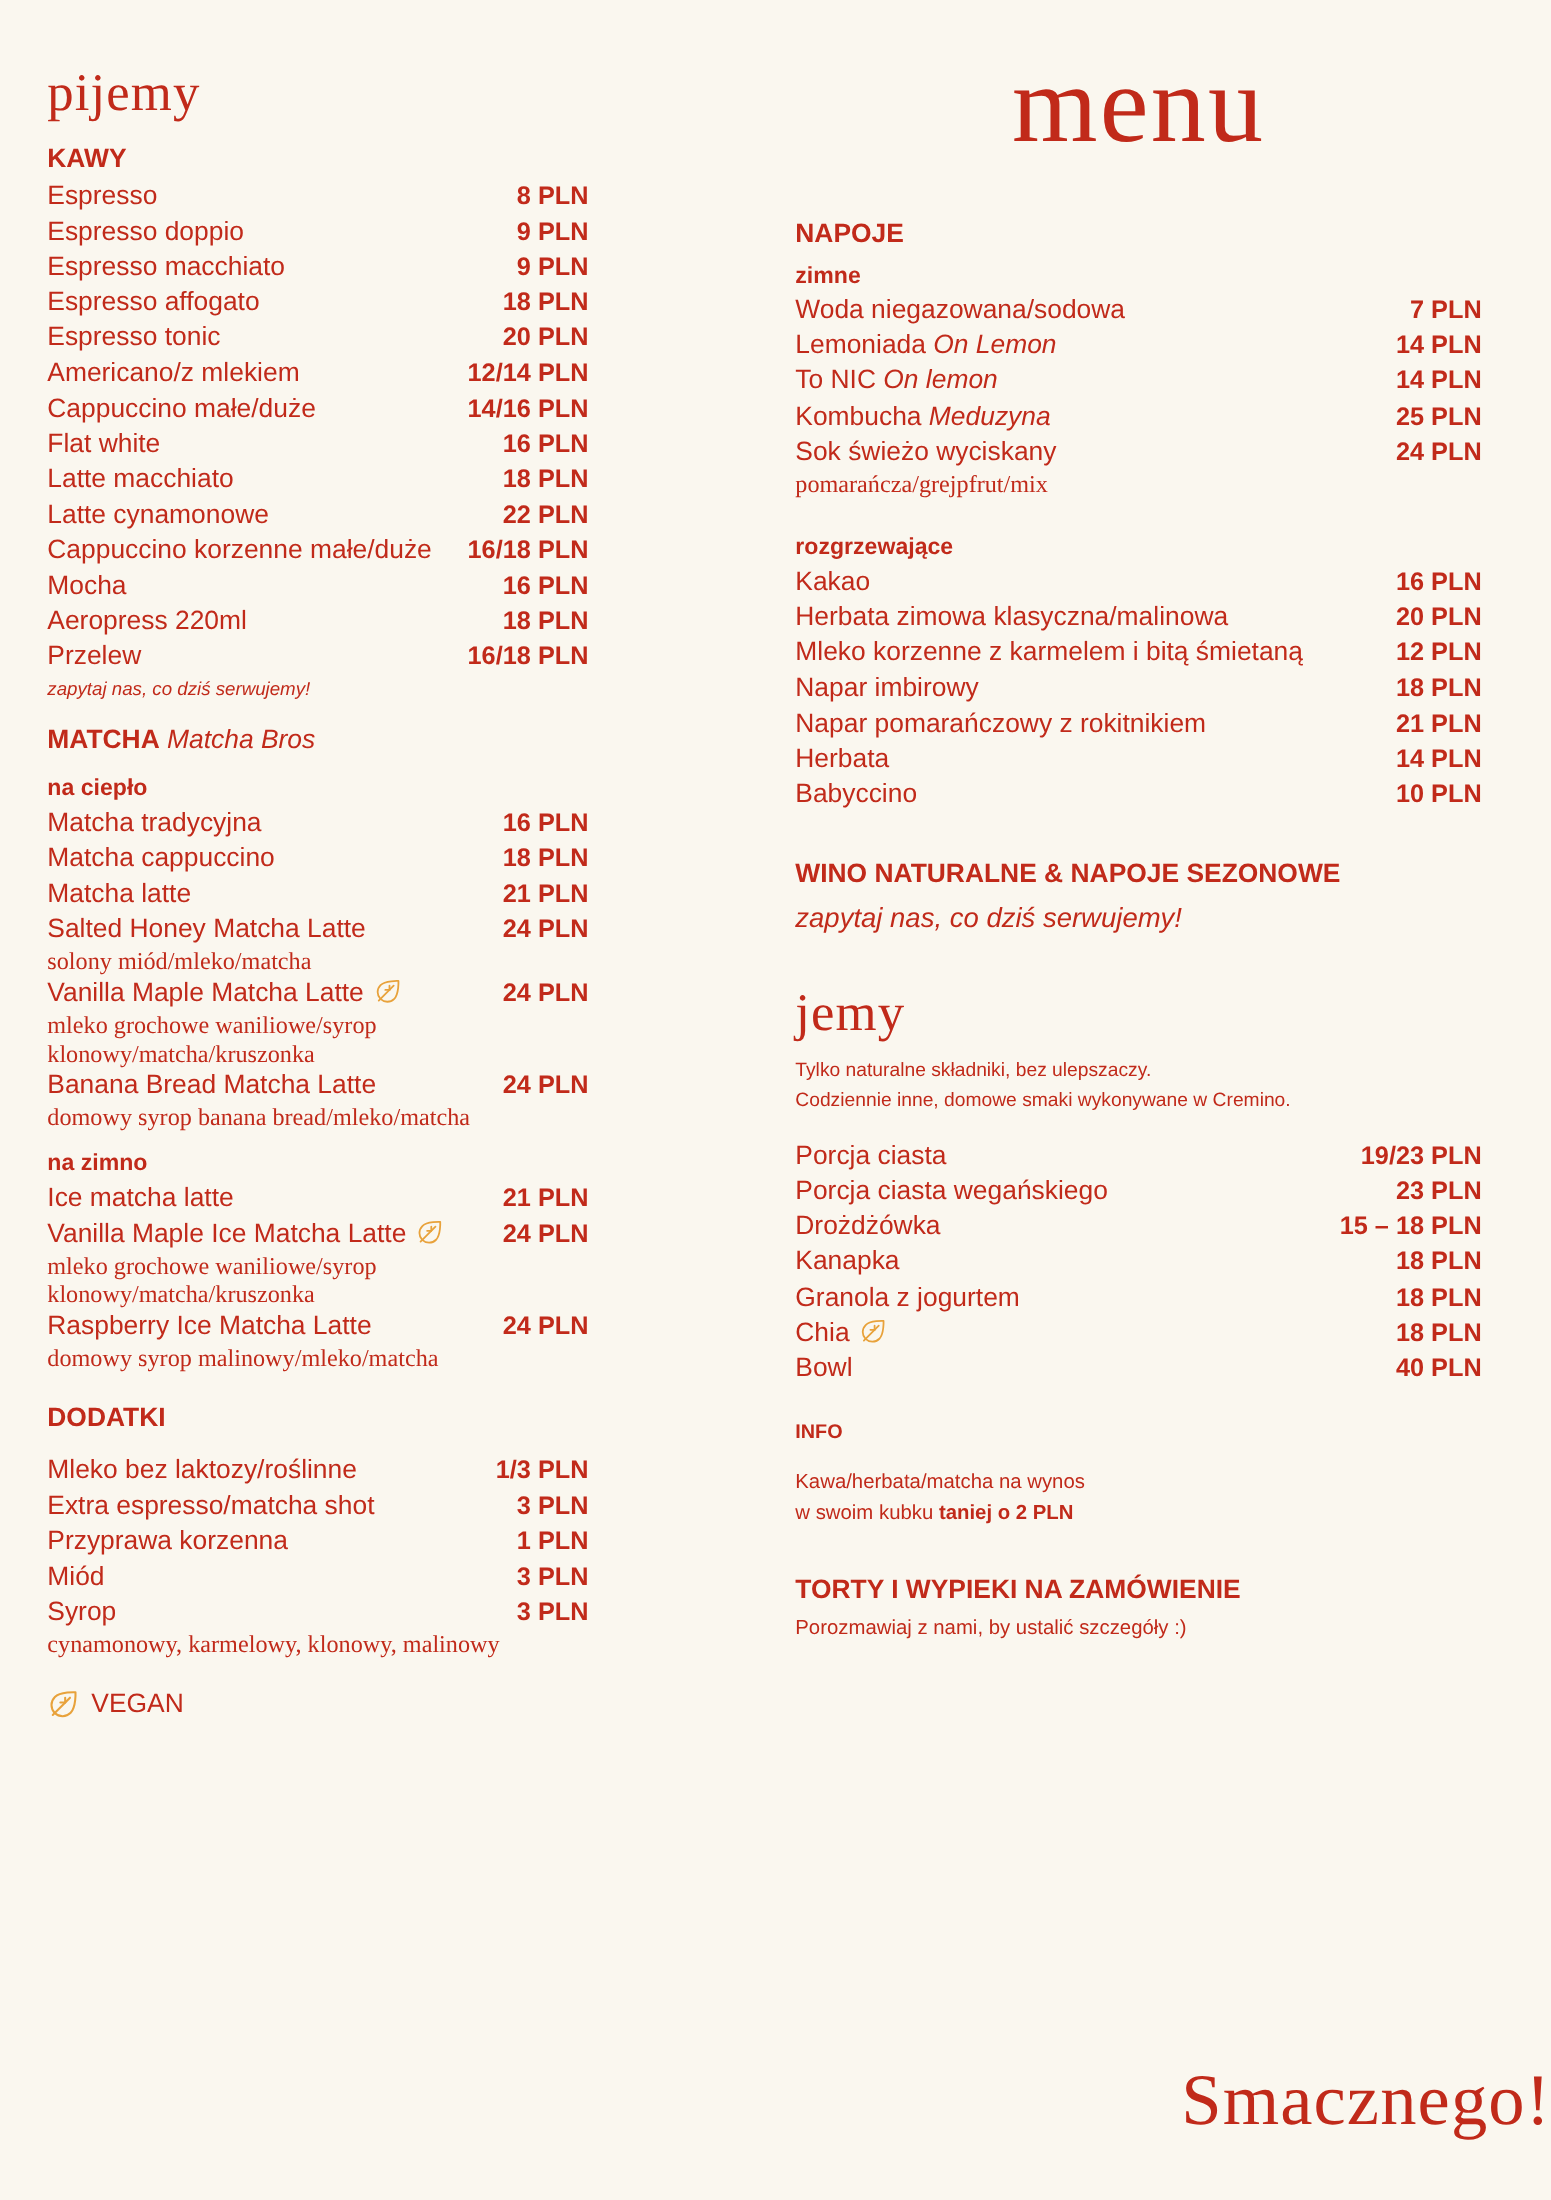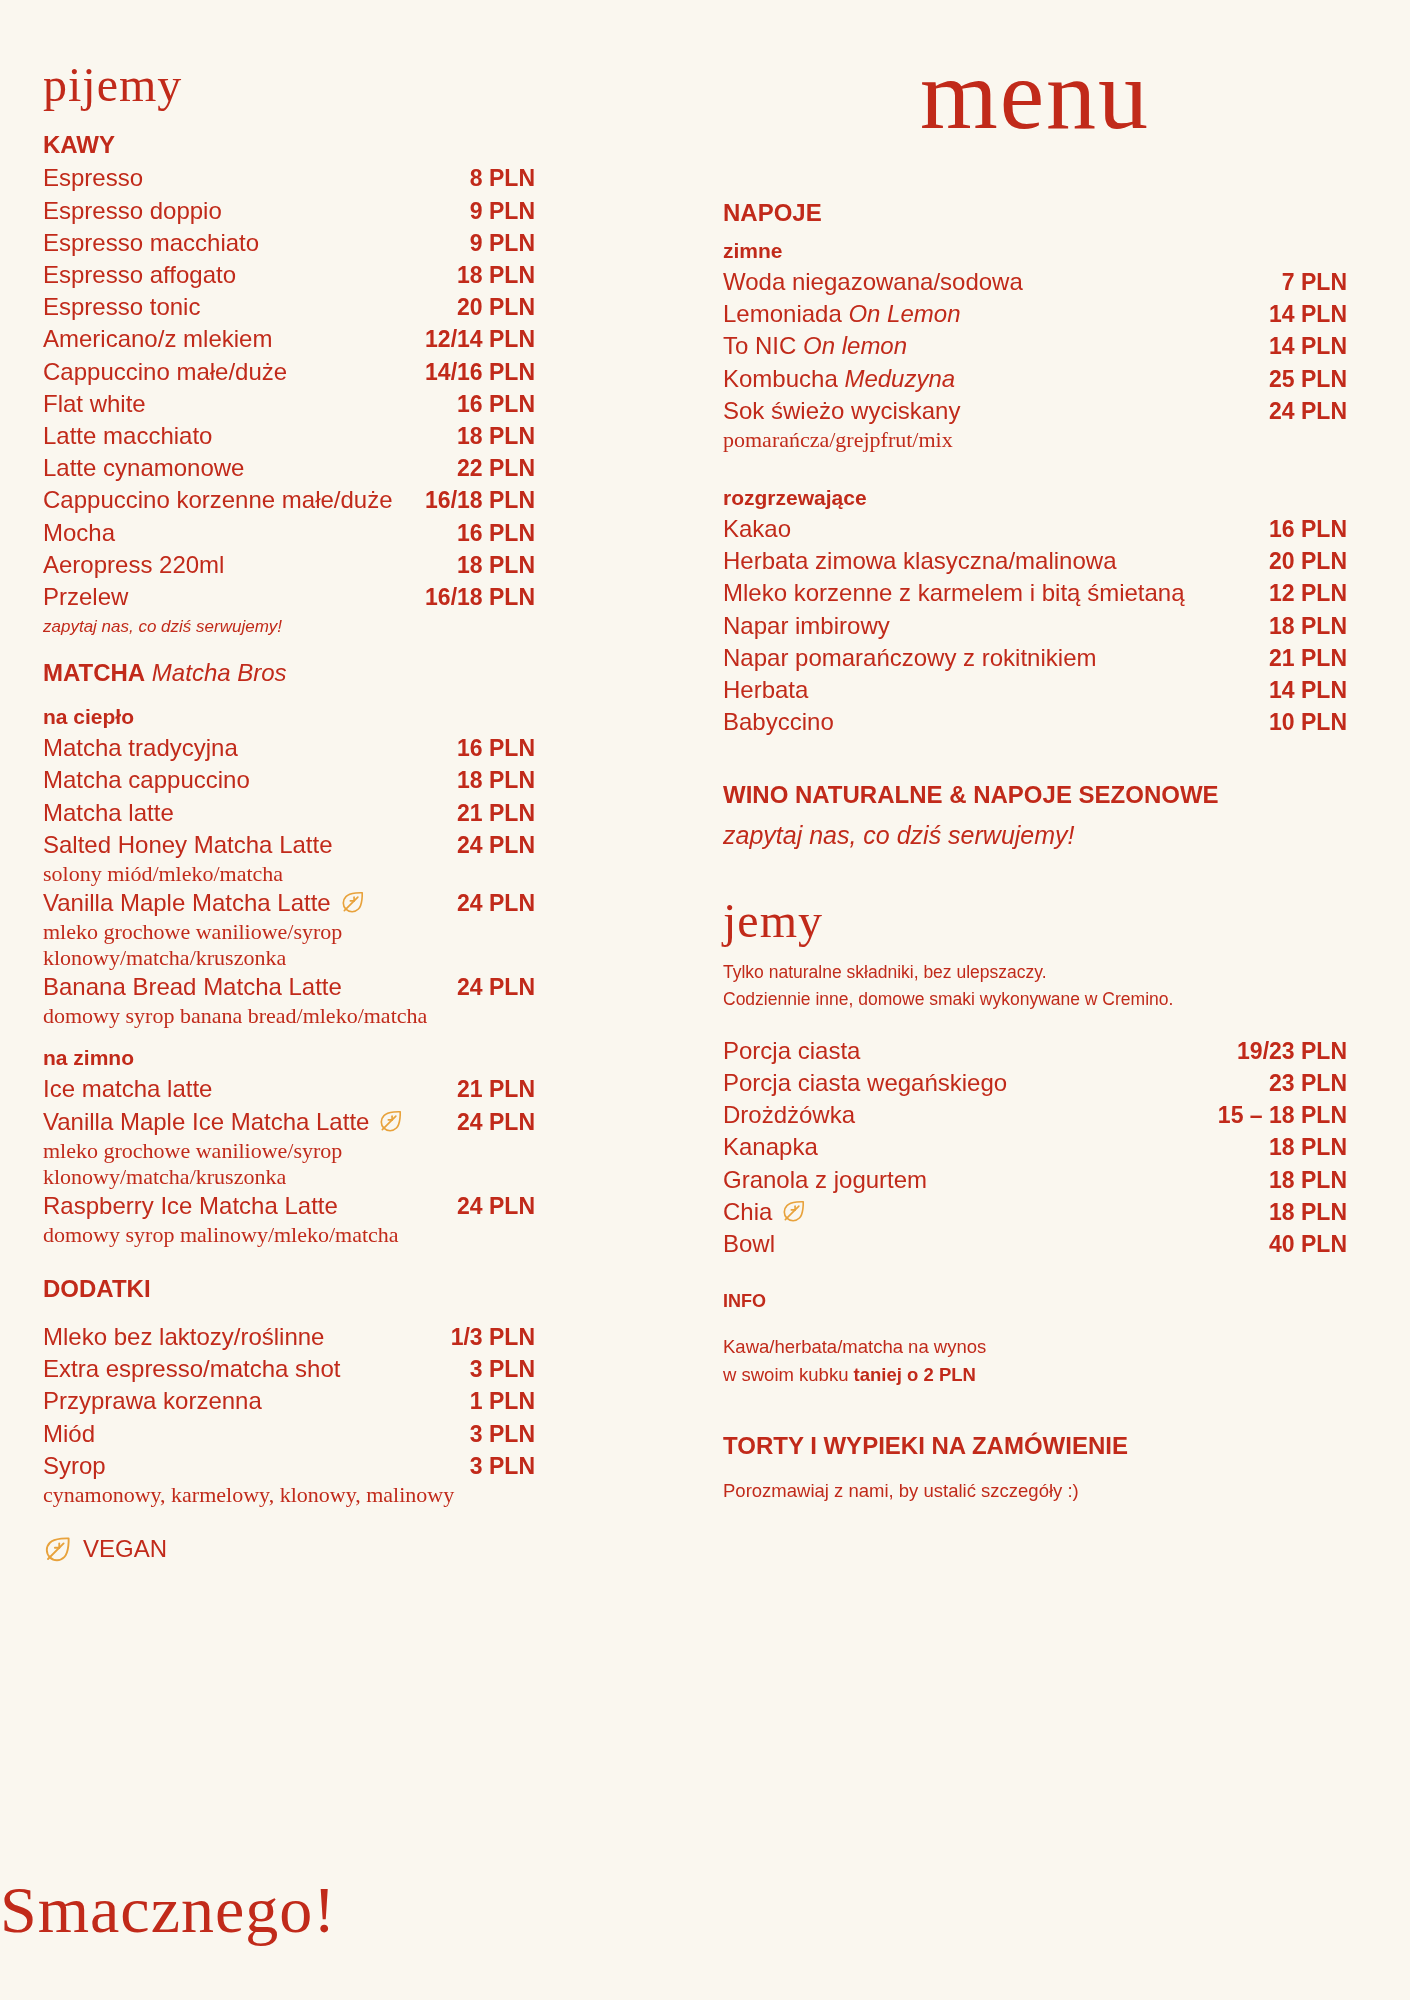--- a/index.html
+++ b/index.html
@@ -48,21 +48,21 @@
 
   .leaf{display:inline-block;vertical-align:-4px;margin-left:9px;}
   .leaf svg{display:block;}
 
   .jemy-desc{font-size:17.5px;line-height:27px;margin-top:12px;}
   .info-h{font-size:18px;font-weight:700;line-height:27px;margin-top:28px;}
   .info-line{font-size:18.5px;line-height:28px;}
   .info-line b{font-weight:700;}
   .vegan-legend{display:flex;align-items:center;gap:10px;margin-top:26px;font-size:24px;}
   .footer{
-    position:absolute;left:0;right:16px;top:1872px;text-align:left;
+    position:absolute;left:0;right:0;top:1872px;text-align:right;
     font-family:"Liberation Serif", serif;font-size:66px;letter-spacing:1px;
   }
 </style>
 </head>
 <body>
 
 <div class="col col-left">
 
   <h1 class="script-title" style="margin-bottom:20px;">pijemy</h1>
 
@@ -516,17 +516,17 @@
         </div>
 
       </div>
     </div>
 
   <p class="info-h">INFO</p>
   <div class="info-line">Kawa/herbata/matcha na wynos</div>
   <div class="info-line"><span>w swoim kubku </span><b>taniej o 2 PLN</b></div>
 
   <p class="sec-h" style="margin-top:42px;">TORTY I WYPIEKI NA ZAMÓWIENIE</p>
-  <div class="info-line" style="margin-top:16px;">Porozmawiaj z nami, by ustalić szczegóły :)</div>
+  <div class="info-line" style="margin-top:4px;">Porozmawiaj z nami, by ustalić szczegóły :)</div>
 
 </div>
 
 <div class="footer">Smacznego!</div>
 
 </body></html>

